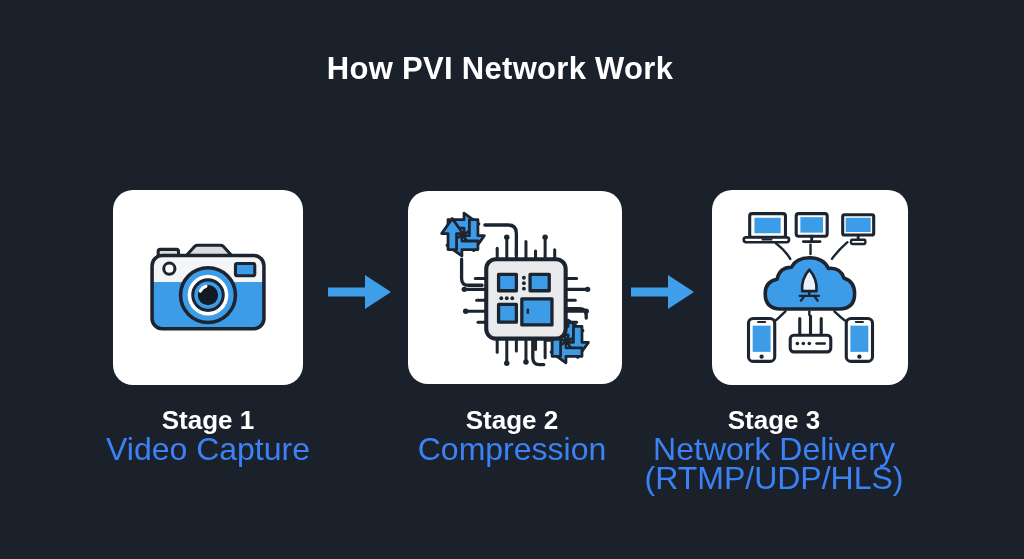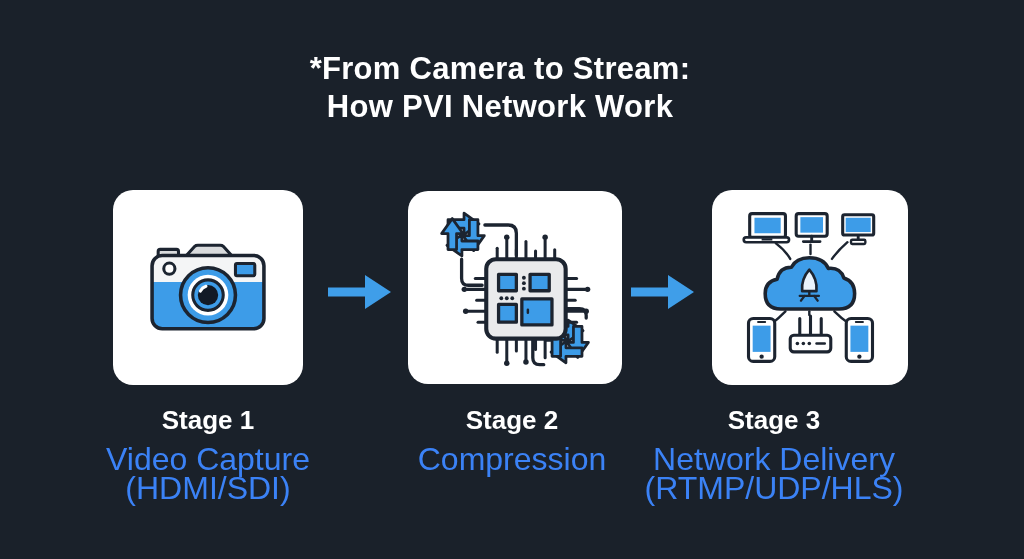--- a/index.html
+++ b/index.html
@@ -20,30 +20,29 @@
   .card-3{left:712px;top:190px;width:196px;height:195px;}
   .flow-arrow{position:absolute;top:270px;width:66px;height:44px;}
   .flow-arrow-1{left:327px;}
   .flow-arrow-2{left:630px;}
   .label{
     position:absolute;top:405px;width:320px;text-align:center;color:#ffffff;
   }
   .label-1{left:48px;}
   .label-2{left:352px;}
   .label-3{left:614px;}
-  .label .name{font-size:26px;font-weight:bold;line-height:30px;margin-bottom:10px;}
+  .label .name{font-size:26px;font-weight:bold;line-height:30px;}
   .label .sub{font-size:32px;line-height:29px;color:#3b82f6;font-weight:normal;}
 </style>
 </head>
 <body>
 
 <div class="stage-canvas">
 
   <div class="title">
-    <div>*From Camera to Stream:</div>
     <div>How PVI Network Work</div>
   </div>
 
   <div class="card card-1">
     <svg width="120" height="98" viewBox="0 0 118 96">
       <rect x="10" y="10" width="20" height="10" rx="2" fill="#d9dbdd" stroke="#1c2430" stroke-width="3"></rect>
       <path d="M36 18 L46 7 Q47 6 49 6 H71 Q73 6 74 7 L84 18 Z" fill="#d9dbdd" stroke="#1c2430" stroke-width="3" stroke-linejoin="round"></path>
       <rect x="4" y="16" width="110" height="72" rx="10" fill="#f4f5f6"></rect>
       <path d="M4 42 H114 V78 Q114 88 104 88 H14 Q4 88 4 78 Z" fill="#3d9ce8"></path>
       <rect x="4" y="16" width="110" height="72" rx="10" fill="none" stroke="#1c2430" stroke-width="3.5"></rect>
@@ -195,21 +194,20 @@
       <rect x="95" y="96" width="22" height="36" rx="4" fill="#ffffff" stroke="#1c2430" stroke-width="2.6"></rect>
       <rect x="98.5" y="102" width="15" height="22" fill="#3d9ce8"></rect>
       <path d="M103 99 H109" stroke="#1c2430" stroke-width="1.6" stroke-linecap="round"></path>
       <circle cx="106" cy="128" r="1.8" fill="#1c2430"></circle>
     </svg>
   </div>
 
   <div class="label label-1">
     <div class="name">Stage 1</div>
     <div class="sub">Video Capture</div>
-    <div class="sub">(HDMI/SDI)</div>
   </div>
   <div class="label label-2">
     <div class="name">Stage 2</div>
     <div class="sub">Compression</div>
   </div>
   <div class="label label-3">
     <div class="name">Stage 3</div>
     <div class="sub">Network Delivery</div>
     <div class="sub">(RTMP/UDP/HLS)</div>
   </div>

